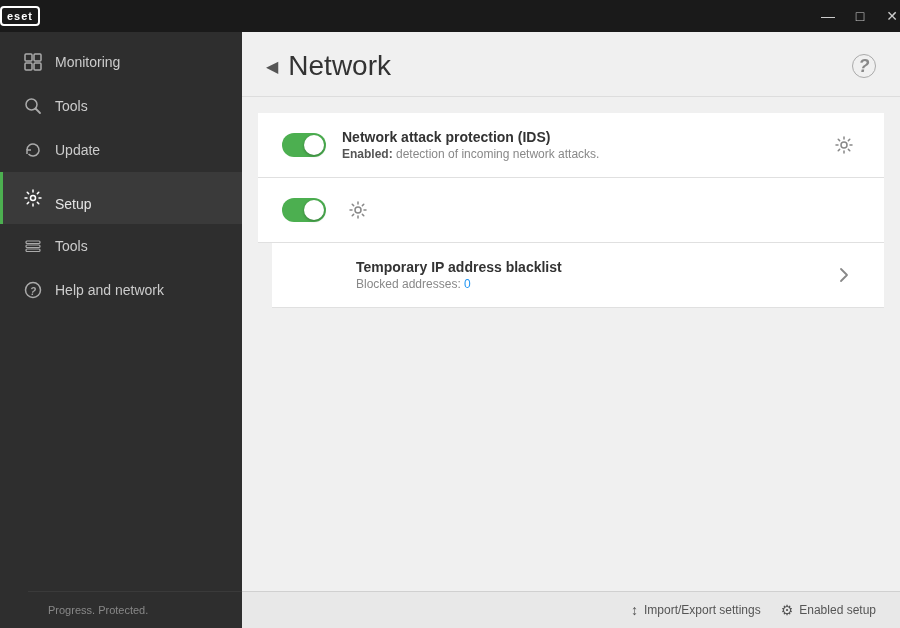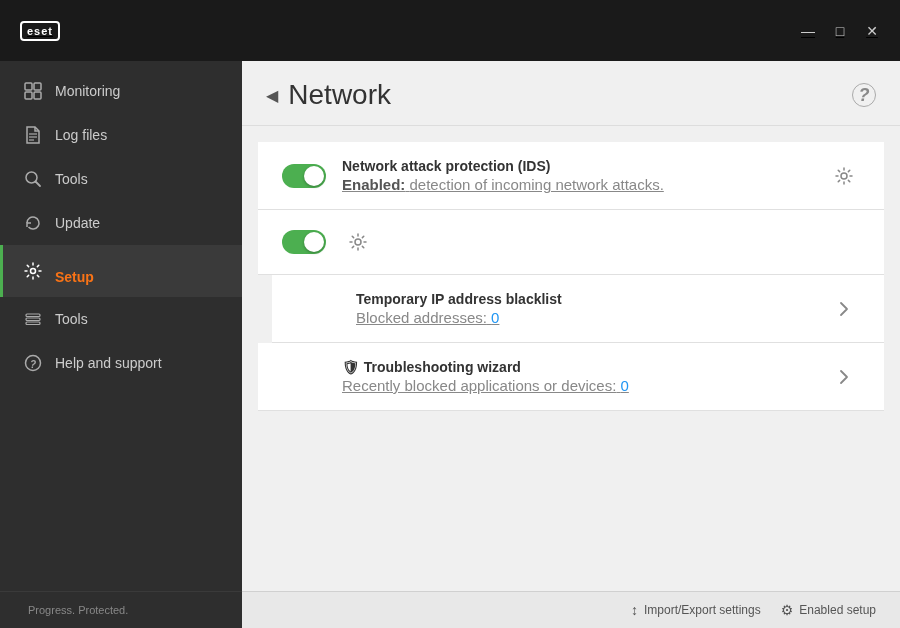--- a/index.html
+++ b/index.html
@@ -1,26 +1,25 @@
 <!DOCTYPE html>
 <html><head>
   <meta charset="utf-8">
   <style>
     * { margin: 0; padding: 0; box-sizing: border-box; }
     body { width: 900px; height: 628px; font-family: 'Segoe UI', Arial, sans-serif; display: flex; flex-direction: column; overflow: hidden; background: #2b2b2b; }
 
     
     .title-bar {
       background: #1a1a1a;
-      height: 61px;
-      display: flex;
-      align-items: center;
-      padding: 0 20px;
-      flex-shrink: 0;
-      text-decoration: underline;
+      height: 32px;
+      display: flex;
+      align-items: center;
+      padding: 0 0;
+      flex-shrink: 0;
     }
     .title-bar-logo {
       display: flex;
       align-items: center;
       gap: 10px;
     }
     .eset-logo {
       border: 2px solid #fff;
       border-radius: 4px;
       padding: 2px 5px;
@@ -94,24 +93,25 @@
     }
     .sidebar-icon {
       width: 20px;
       height: 20px;
       display: flex;
       align-items: center;
       justify-content: center;
       flex-shrink: 0;
     }
     .sidebar-footer {
-      padding: 12px 28px;
+      padding: 12px 20px;
       color: #888;
       font-size: 11px;
       border-top: 1px solid #3a3a3a;
+      margin-left: 28px;
     }
 
     
     .content-area {
       flex: 1;
       background: #f0f0f0;
       display: flex;
       flex-direction: column;
     }
 
@@ -175,24 +175,23 @@
     }
     .network-item-info {
       flex: 1;
     }
     .network-item-title {
       font-size: 14px;
       font-weight: 600;
       color: #333;
     }
     .network-item-desc {
-      font-size: 15px;
+      font-size: 12px;
       color: #888;
       margin-top: 2px;
-      text-decoration: underline;
     }
     .network-item-desc .enabled {
       font-weight: 600;
       color: #555;
     }
     .network-item-desc .count {
       color: #2196F3;
     }
 
     
@@ -297,32 +296,20 @@
           <svg width="18" height="18" viewBox="0 0 18 18" fill="none">
             <rect x="1" y="1" width="7" height="7" rx="1" stroke="#aaa" stroke-width="1.5"></rect>
             <rect x="10" y="1" width="7" height="7" rx="1" stroke="#aaa" stroke-width="1.5"></rect>
             <rect x="1" y="10" width="7" height="7" rx="1" stroke="#aaa" stroke-width="1.5"></rect>
             <rect x="10" y="10" width="7" height="7" rx="1" stroke="#aaa" stroke-width="1.5"></rect>
           </svg>
         </div>
         <span>Monitoring</span>
       </div>
 
-      <div class="sidebar-item">
-        <div class="sidebar-icon">
-          <svg width="16" height="18" viewBox="0 0 16 18" fill="none">
-            <path d="M2 1h8l4 4v12H2V1z" stroke="#aaa" stroke-width="1.5"></path>
-            <path d="M10 1v4h4" stroke="#aaa" stroke-width="1.5"></path>
-            <line x1="4" y1="8" x2="12" y2="8" stroke="#aaa" stroke-width="1.2"></line>
-            <line x1="4" y1="11" x2="12" y2="11" stroke="#aaa" stroke-width="1.2"></line>
-            <line x1="4" y1="14" x2="9" y2="14" stroke="#aaa" stroke-width="1.2"></line>
-          </svg>
-        </div>
-        <span>Log files</span>
-      </div>
 
       <div class="sidebar-item">
         <div class="sidebar-icon">
           <svg width="18" height="18" viewBox="0 0 18 18" fill="none">
             <circle cx="7.5" cy="7.5" r="5.5" stroke="#aaa" stroke-width="1.5"></circle>
             <line x1="11.5" y1="11.5" x2="16" y2="16" stroke="#aaa" stroke-width="1.8" stroke-linecap="round"></line>
           </svg>
         </div>
         <span>Tools</span>
       </div>
@@ -337,42 +324,42 @@
         <span>Update</span>
       </div>
 
       <div class="sidebar-item active">
         <div class="sidebar-icon">
           <svg width="18" height="18" viewBox="0 0 18 18" fill="none">
             <circle cx="9" cy="9" r="2.5" stroke="#fff" stroke-width="1.5"></circle>
             <path d="M9 1v2M9 15v2M1 9h2M15 9h2M3.22 3.22l1.41 1.41M13.37 13.37l1.41 1.41M3.22 14.78l1.41-1.41M13.37 4.63l1.41-1.41" stroke="#fff" stroke-width="1.5" stroke-linecap="round"></path>
           </svg>
         </div>
-        <span style="color:#f97316;font-weight:700;margin-top:12px;">Setup</span>
+        <span style="color:#e5e5e5;font-weight:400;margin-top:12px;">Setup</span>
       </div>
 
       <div class="sidebar-item">
         <div class="sidebar-icon">
           <svg width="18" height="18" viewBox="0 0 18 18" fill="none">
             <rect x="2" y="4" width="14" height="2.5" rx="1" stroke="#aaa" stroke-width="1.2"></rect>
             <rect x="2" y="8" width="14" height="2.5" rx="1" stroke="#aaa" stroke-width="1.2"></rect>
             <rect x="2" y="12" width="14" height="2.5" rx="1" stroke="#aaa" stroke-width="1.2"></rect>
           </svg>
         </div>
         <span>Tools</span>
       </div>
 
       <div class="sidebar-item">
         <div class="sidebar-icon">
           <svg width="18" height="18" viewBox="0 0 18 18" fill="none">
             <circle cx="9" cy="9" r="7.5" stroke="#aaa" stroke-width="1.5"></circle>
             <text x="9" y="13.5" text-anchor="middle" font-size="10" fill="#aaa" font-style="italic" font-weight="bold">?</text>
           </svg>
         </div>
-        <span>Help and support</span>
+        <span>Help and network</span>
       </div>
 
     </div>
     <div class="sidebar-footer">Progress. Protected.</div>
   </div>
 
   <div class="content-area">
 
     <div class="content-header">
       <div class="content-header-left">
@@ -420,37 +407,20 @@
             <span class="count">0</span>
           </div>
         </div>
         <div class="arrow-btn">
           <svg width="10" height="16" viewBox="0 0 10 16" fill="none">
             <polyline points="2,2 8,8 2,14" stroke="#888" stroke-width="1.8" stroke-linecap="round" stroke-linejoin="round" fill="none"></polyline>
           </svg>
         </div>
       </div>
 
-      <div class="network-item" style="cursor:pointer;">
-        <div style="width:44px; flex-shrink:0;"></div>
-        <div class="network-item-info">
-          <div class="network-item-title">
-            <span class="shield-inline">🛡</span><span>Troubleshooting wizard</span>
-          </div>
-          <div class="network-item-desc">
-            <span>Recently blocked applications or devices:</span>
-            <span class="count">0</span>
-          </div>
-        </div>
-        <div class="arrow-btn">
-          <svg width="10" height="16" viewBox="0 0 10 16" fill="none">
-            <polyline points="2,2 8,8 2,14" stroke="#888" stroke-width="1.8" stroke-linecap="round" stroke-linejoin="round" fill="none"></polyline>
-          </svg>
-        </div>
-      </div>
 
     </div>
 
     <div class="content-footer">
       <div class="footer-btn">
         <span class="footer-btn-icon">↕</span>
         <span>Import/Export settings</span>
       </div>
       <div class="footer-btn">
         <span class="footer-btn-icon">⚙</span>

